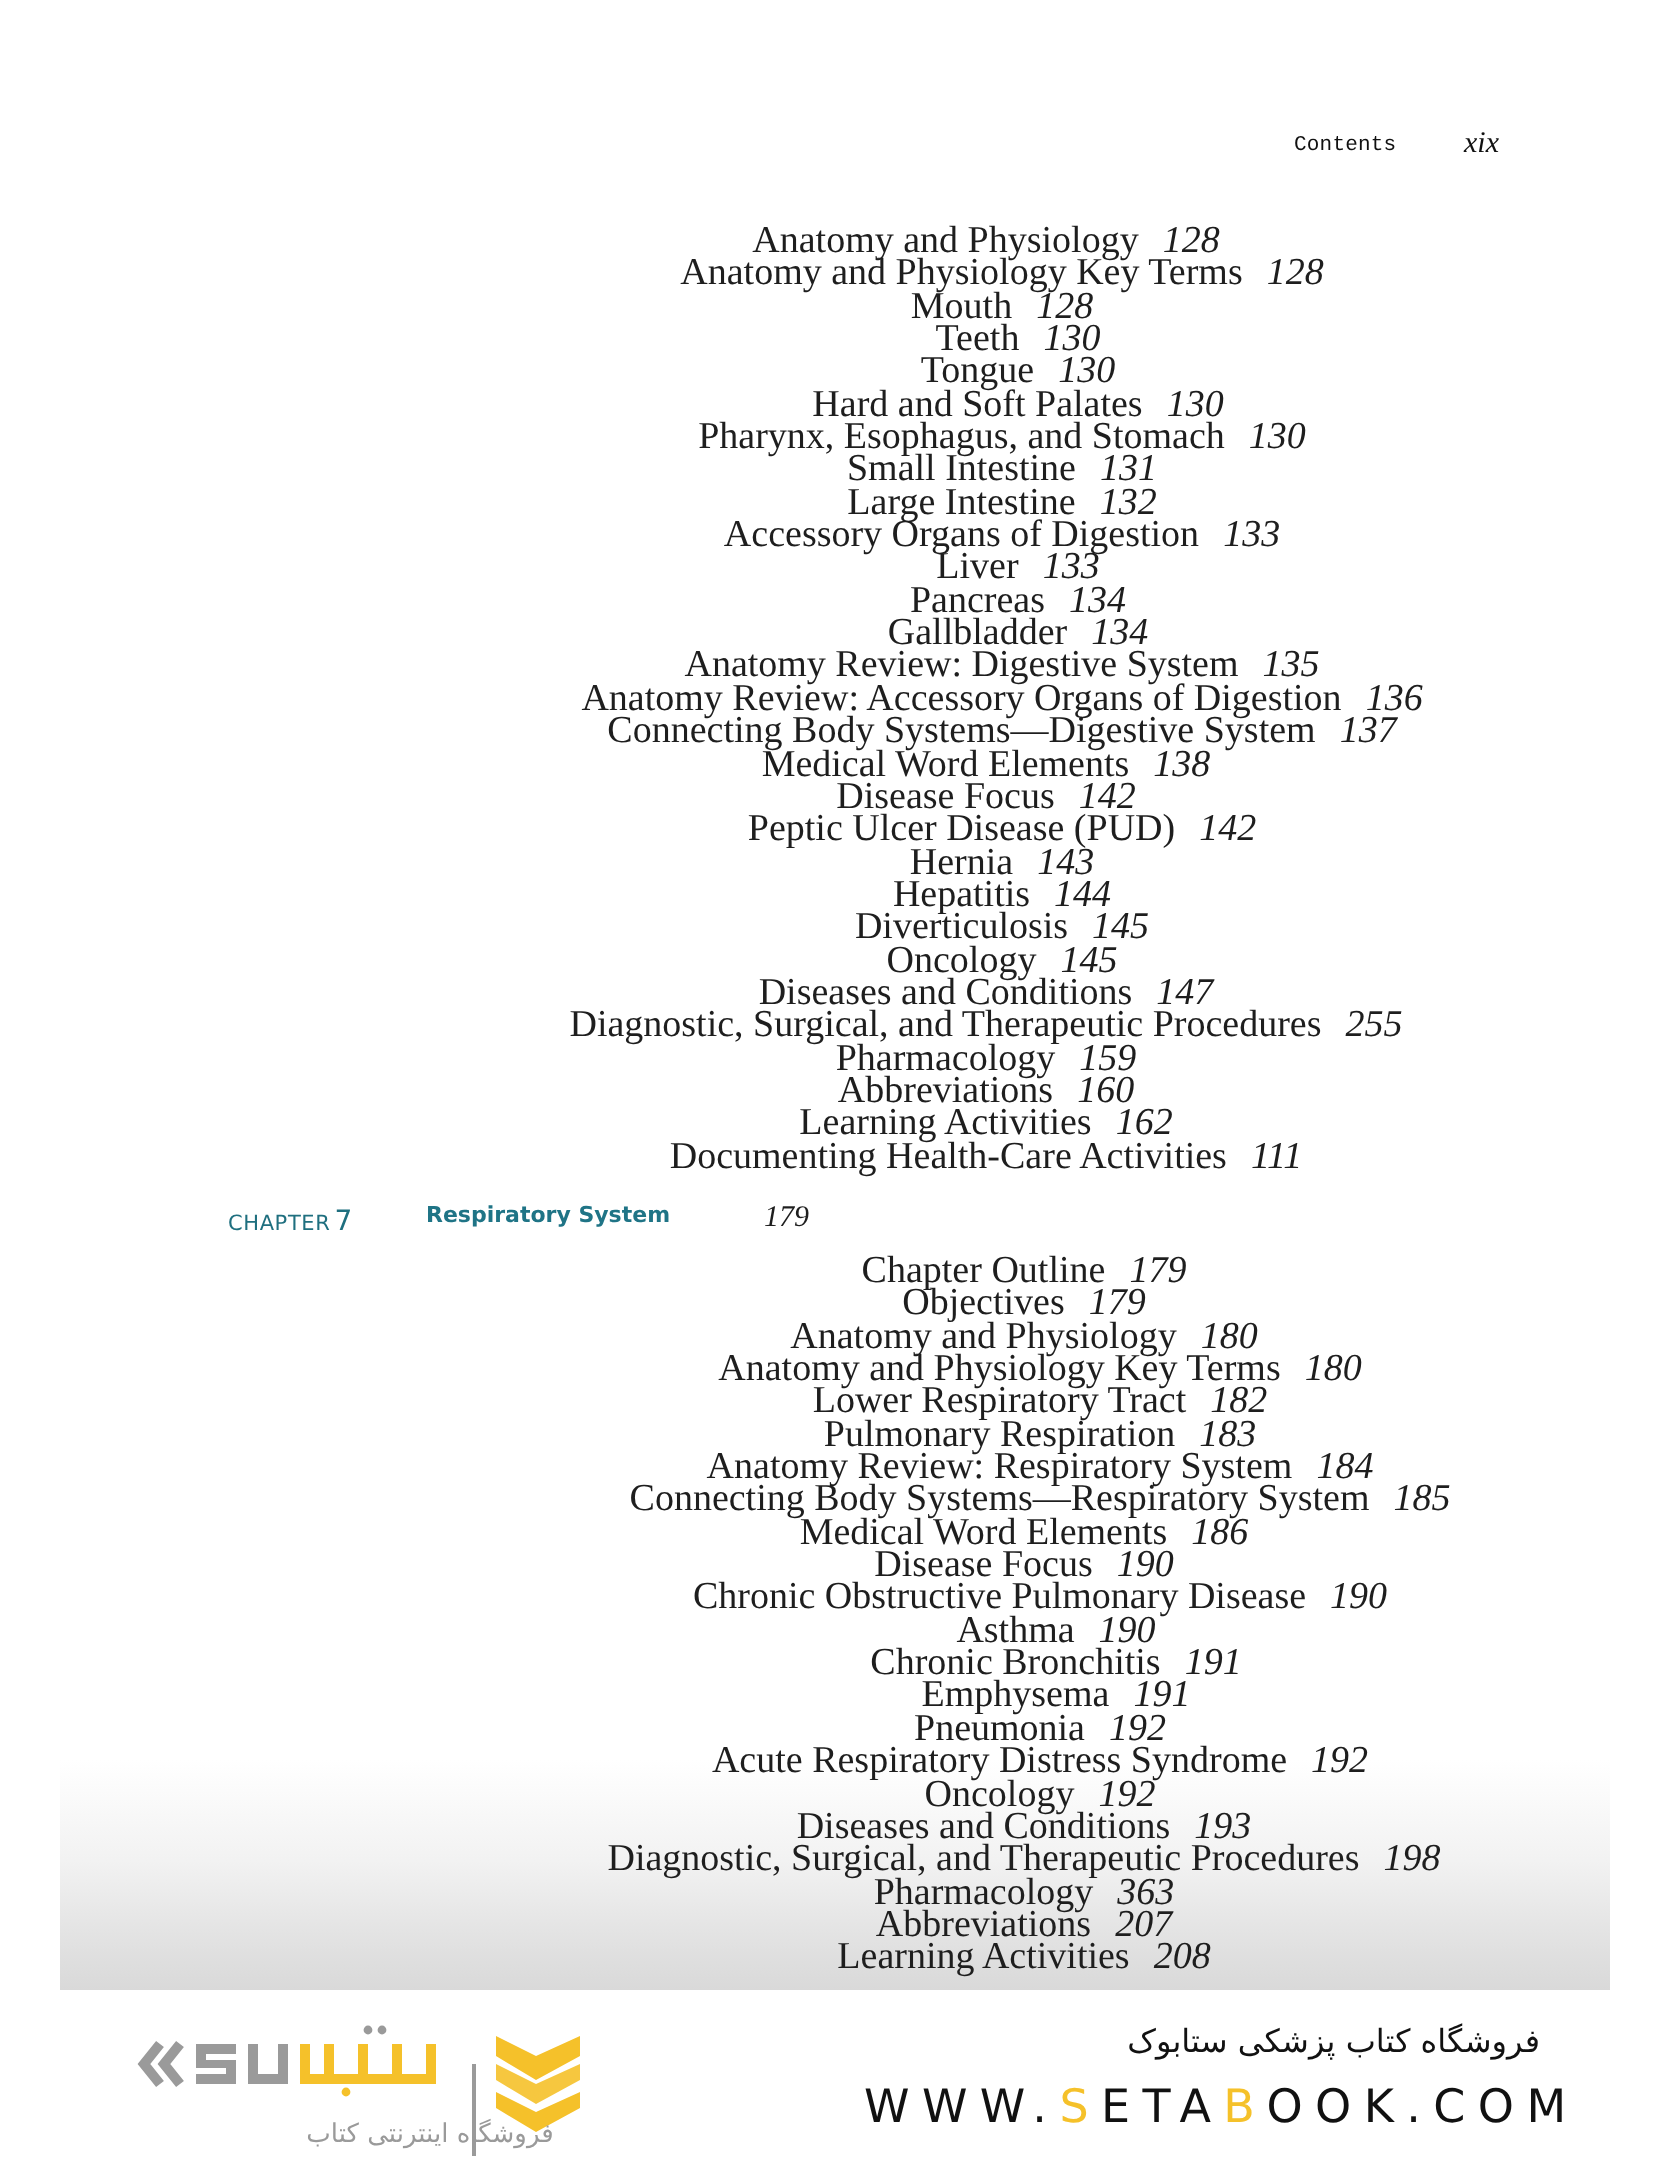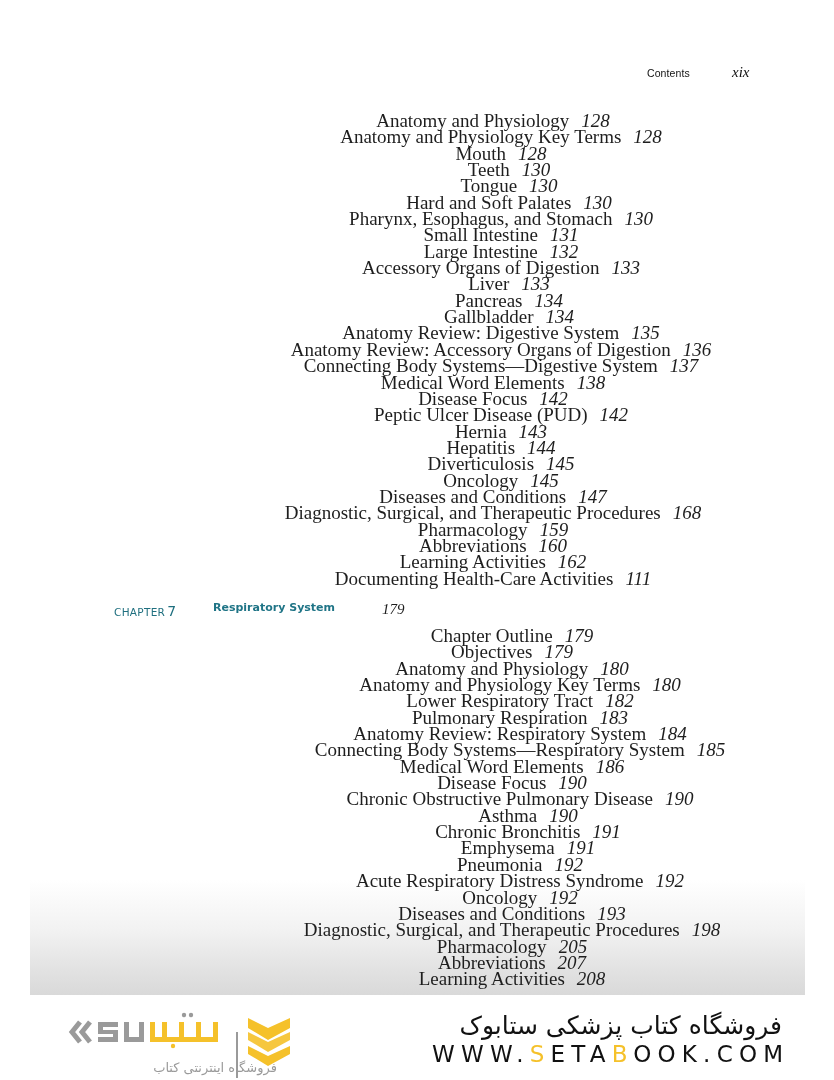--- a/index.html
+++ b/index.html
@@ -33,21 +33,21 @@
       position: absolute;
       top: 64px;
       left: 0;
       width: 775px;
       height: 20px;
     }
     .rh-title {
       position: absolute;
       left: 617px;
       top: 3px;
-      font-family: Liberation Sans, sans-serif;
+      font-family: Liberation Mono, monospace;
       font-size: 10.5px;
       font-weight: normal;
       color: #111;
       letter-spacing: 0.1px;
     }
     .rh-page {
       position: absolute;
       left: 702px;
       top: 0px;
       font-family: "Liberation Serif", serif;
@@ -146,24 +146,24 @@
       top: 50px;
       width: 150px;
       text-align: center;
       font-family: "DejaVu Sans", sans-serif;
       font-size: 13px;
       color: #9a9a9a;
       direction: rtl;
     }
     .banner-fa {
       position: absolute;
-      right: 52px;
+      right: 64px;
       top: 16px;
       font-family: "DejaVu Sans", sans-serif;
-      font-size: 25px;
+      font-size: 16px;
       color: #111;
       direction: rtl;
     }
     .banner-url {
       position: absolute;
       left: 432px;
       top: 46px;
       font-family: "DejaVu Sans", "Liberation Sans", sans-serif;
       font-size: 23px;
       letter-spacing: 6.2px;
@@ -198,21 +198,21 @@
       <div class="toc-line l1"><span>Anatomy Review: Accessory Organs of Digestion</span><span class="pg">136</span></div>
       <div class="toc-line l1"><span>Connecting Body Systems—Digestive System</span><span class="pg">137</span></div>
       <div class="toc-line l0"><span>Medical Word Elements</span><span class="pg">138</span></div>
       <div class="toc-line l0"><span>Disease Focus</span><span class="pg">142</span></div>
       <div class="toc-line l1"><span>Peptic Ulcer Disease (PUD)</span><span class="pg">142</span></div>
       <div class="toc-line l1"><span>Hernia</span><span class="pg">143</span></div>
       <div class="toc-line l1"><span>Hepatitis</span><span class="pg">144</span></div>
       <div class="toc-line l1"><span>Diverticulosis</span><span class="pg">145</span></div>
       <div class="toc-line l1"><span>Oncology</span><span class="pg">145</span></div>
       <div class="toc-line l0"><span>Diseases and Conditions</span><span class="pg">147</span></div>
-      <div class="toc-line l0"><span>Diagnostic, Surgical, and Therapeutic Procedures</span><span class="pg">168</span></div>
+      <div class="toc-line l0"><span>Diagnostic, Surgical, and Therapeutic Procedures</span><span class="pg">255</span></div>
       <div class="toc-line l0"><span>Pharmacology</span><span class="pg">159</span></div>
       <div class="toc-line l0"><span>Abbreviations</span><span class="pg">160</span></div>
       <div class="toc-line l0"><span>Learning Activities</span><span class="pg">162</span></div>
       <div class="toc-line l0"><span>Documenting Health-Care Activities</span><span class="pg">111</span></div>
     </div>
 
   <div class="chapter-row">
     <span class="chapter-label"><span>CHAPTER</span><span class="chapter-num">7</span></span>
     <span class="chapter-title">Respiratory System</span>
     <span class="chapter-page">179</span>
@@ -231,21 +231,21 @@
       <div class="toc-line l0"><span>Disease Focus</span><span class="pg">190</span></div>
       <div class="toc-line l1"><span>Chronic Obstructive Pulmonary Disease</span><span class="pg">190</span></div>
       <div class="toc-line l2"><span>Asthma</span><span class="pg">190</span></div>
       <div class="toc-line l2"><span>Chronic Bronchitis</span><span class="pg">191</span></div>
       <div class="toc-line l2"><span>Emphysema</span><span class="pg">191</span></div>
       <div class="toc-line l1"><span>Pneumonia</span><span class="pg">192</span></div>
       <div class="toc-line l1"><span>Acute Respiratory Distress Syndrome</span><span class="pg">192</span></div>
       <div class="toc-line l1"><span>Oncology</span><span class="pg">192</span></div>
       <div class="toc-line l0"><span>Diseases and Conditions</span><span class="pg">193</span></div>
       <div class="toc-line l0"><span>Diagnostic, Surgical, and Therapeutic Procedures</span><span class="pg">198</span></div>
-      <div class="toc-line l0"><span>Pharmacology</span><span class="pg">205</span></div>
+      <div class="toc-line l0"><span>Pharmacology</span><span class="pg">363</span></div>
       <div class="toc-line l0"><span>Abbreviations</span><span class="pg">207</span></div>
       <div class="toc-line l0"><span>Learning Activities</span><span class="pg">208</span></div>
     </div>
 </div>
 
 <div class="banner">
   <div class="logo">
     <svg width="270" height="62" viewBox="0 0 270 62">
 
       <polyline points="12,12 4,22 12,32" fill="none" stroke="#9a9a9a" stroke-width="5"></polyline>

